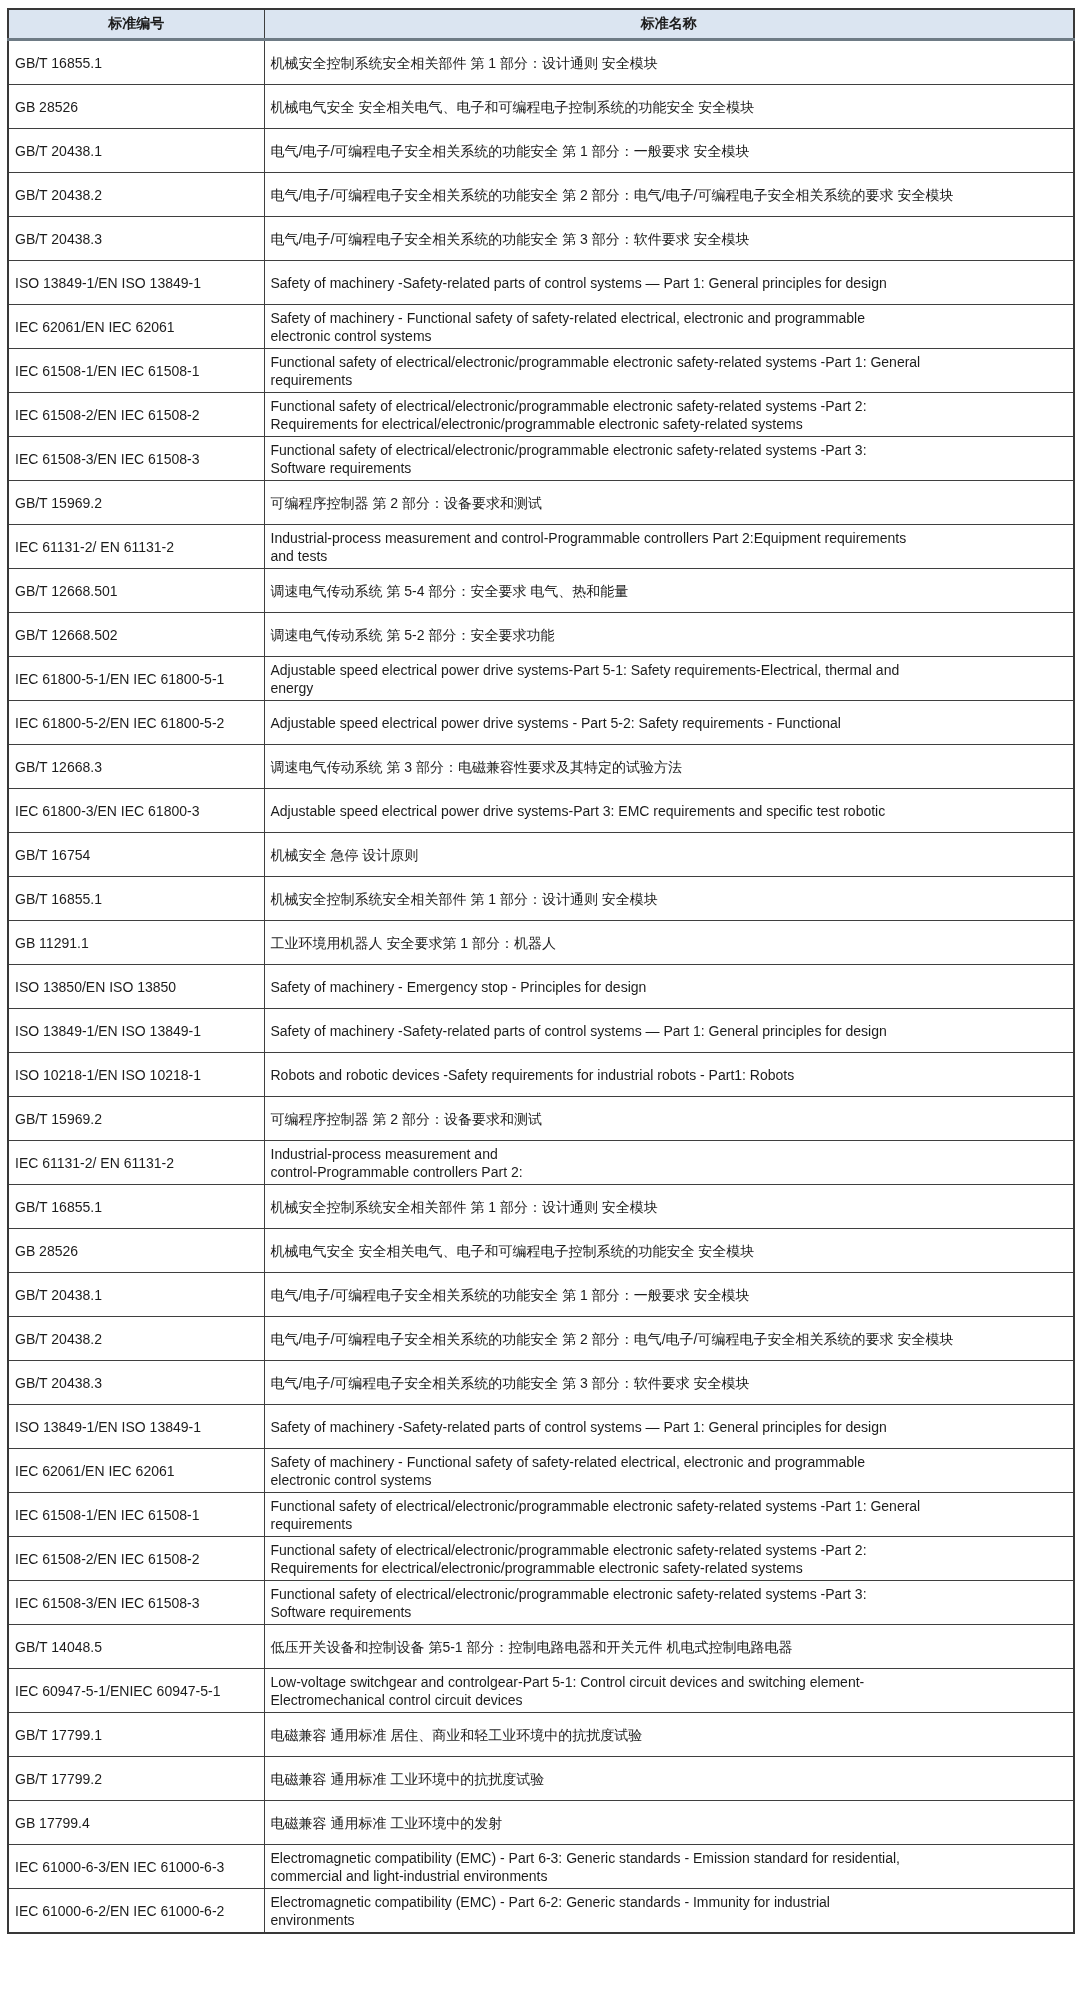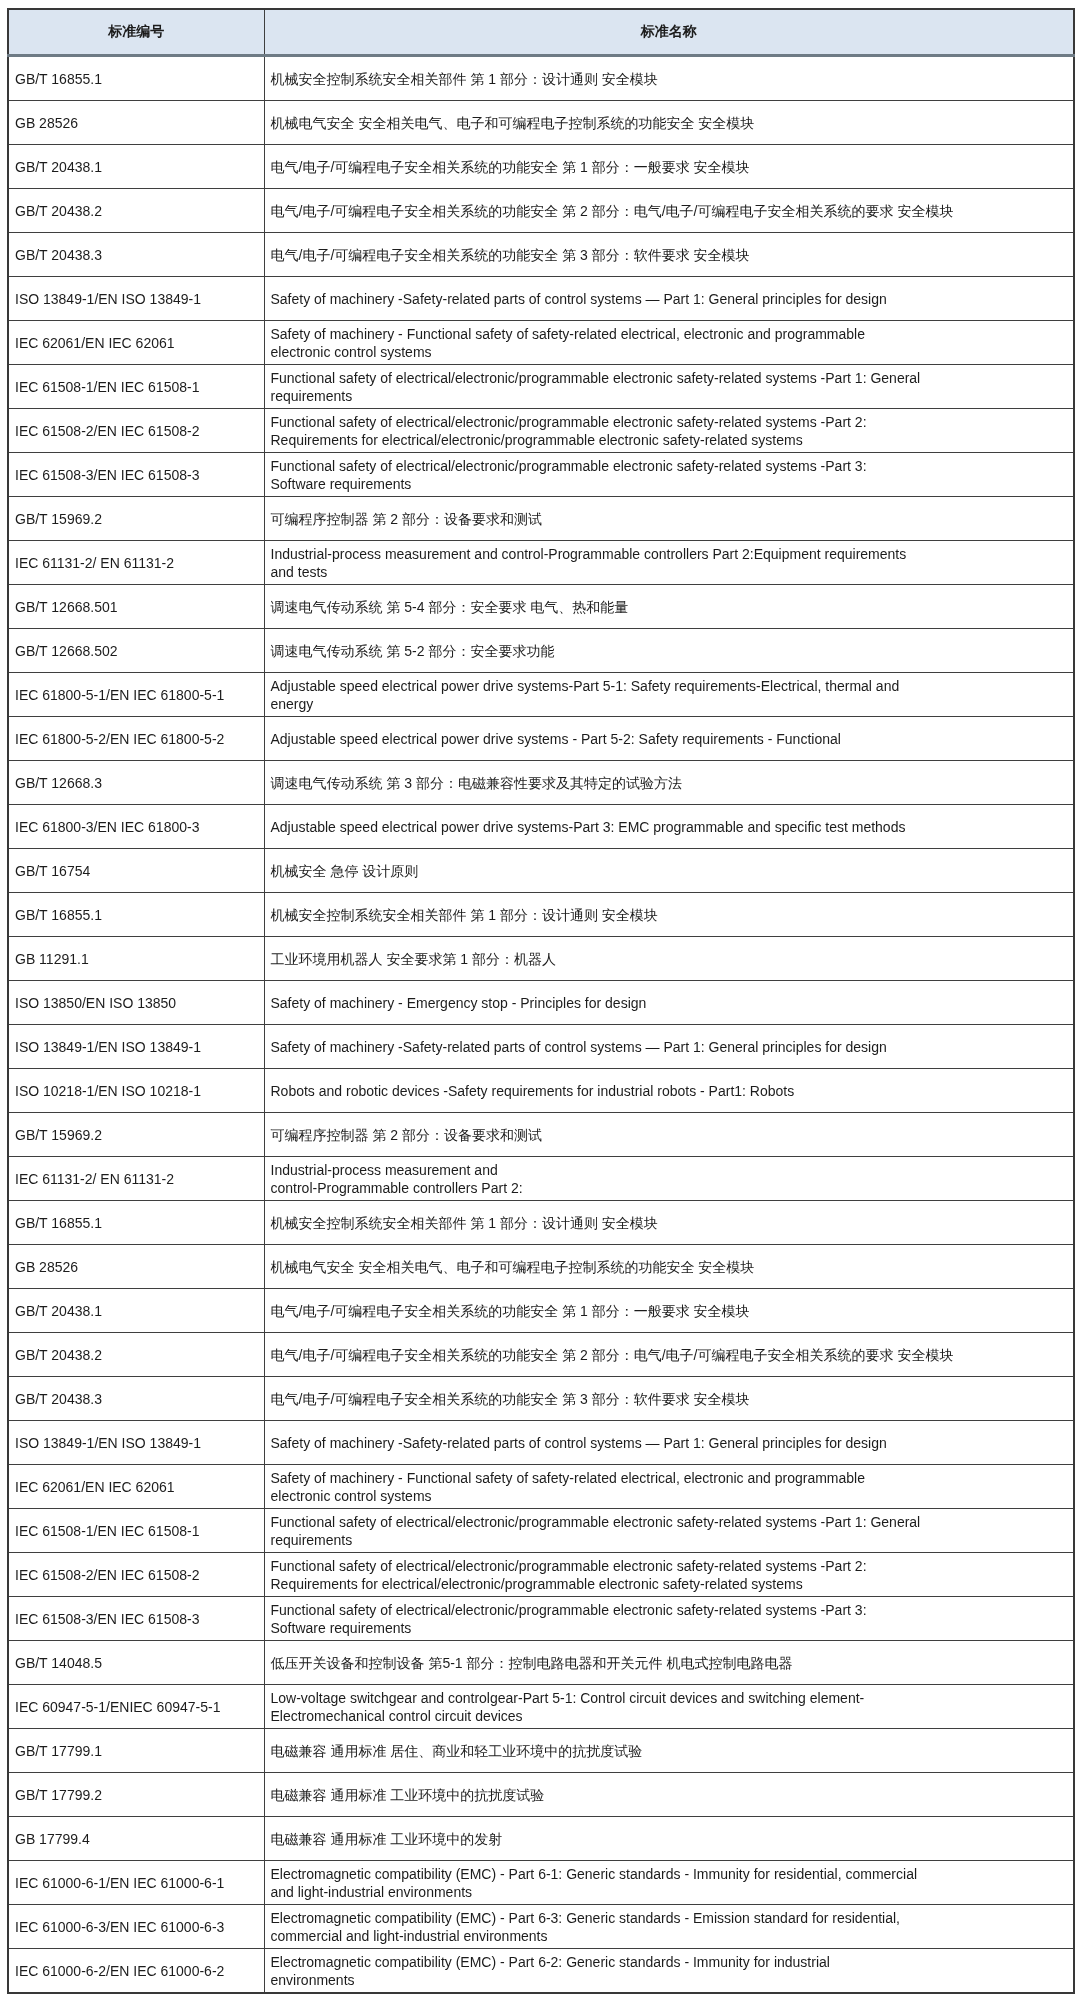--- a/index.html
+++ b/index.html
@@ -29,21 +29,21 @@
     color: #1c1c1c;
     font-size: 14px;
     vertical-align: middle;
     overflow: hidden;
   }
   table.standards thead th {
     background: #dbe5f1;
     height: 28px;
     font-weight: bold;
     text-align: center;
-    padding: 8px 4px;
+    padding: 0 4px;
     border-bottom: 3px solid #6e7b85;
   }
   table.standards tbody td {
     height: 41px; 
     padding: 1px 6px 1px 6px;
     line-height: 18px;
     white-space: pre-line;
     text-align: left;
   }
   .col-num  { width: 256px; }
@@ -134,21 +134,21 @@
         <tr>
           <td>IEC 61800-5-2/EN IEC 61800-5-2</td>
           <td>Adjustable speed electrical power drive systems - Part 5-2: Safety requirements - Functional</td>
         </tr>
         <tr>
           <td>GB/T 12668.3</td>
           <td>调速电气传动系统 第 3 部分：电磁兼容性要求及其特定的试验方法</td>
         </tr>
         <tr>
           <td>IEC 61800-3/EN IEC 61800-3</td>
-          <td>Adjustable speed electrical power drive systems-Part 3: EMC programmable and specific test methods</td>
+          <td>Adjustable speed electrical power drive systems-Part 3: EMC requirements and specific test robotic</td>
         </tr>
         <tr>
           <td>GB/T 16754</td>
           <td>机械安全 急停 设计原则</td>
         </tr>
         <tr>
           <td>GB/T 16855.1</td>
           <td>机械安全控制系统安全相关部件 第 1 部分：设计通则 安全模块</td>
         </tr>
         <tr>
@@ -233,25 +233,20 @@
           <td>GB/T 17799.1</td>
           <td>电磁兼容 通用标准 居住、商业和轻工业环境中的抗扰度试验</td>
         </tr>
         <tr>
           <td>GB/T 17799.2</td>
           <td>电磁兼容 通用标准 工业环境中的抗扰度试验</td>
         </tr>
         <tr>
           <td>GB 17799.4</td>
           <td>电磁兼容 通用标准 工业环境中的发射</td>
-        </tr>
-        <tr>
-          <td>IEC 61000-6-1/EN IEC 61000-6-1</td>
-          <td>Electromagnetic compatibility (EMC) - Part 6-1: Generic standards - Immunity for residential, commercial
-and light-industrial environments</td>
         </tr>
         <tr>
           <td>IEC 61000-6-3/EN IEC 61000-6-3</td>
           <td>Electromagnetic compatibility (EMC) - Part 6-3: Generic standards - Emission standard for residential,
 commercial and light-industrial environments</td>
         </tr>
         <tr>
           <td>IEC 61000-6-2/EN IEC 61000-6-2</td>
           <td>Electromagnetic compatibility (EMC) - Part 6-2: Generic standards - Immunity for industrial
 environments</td>

